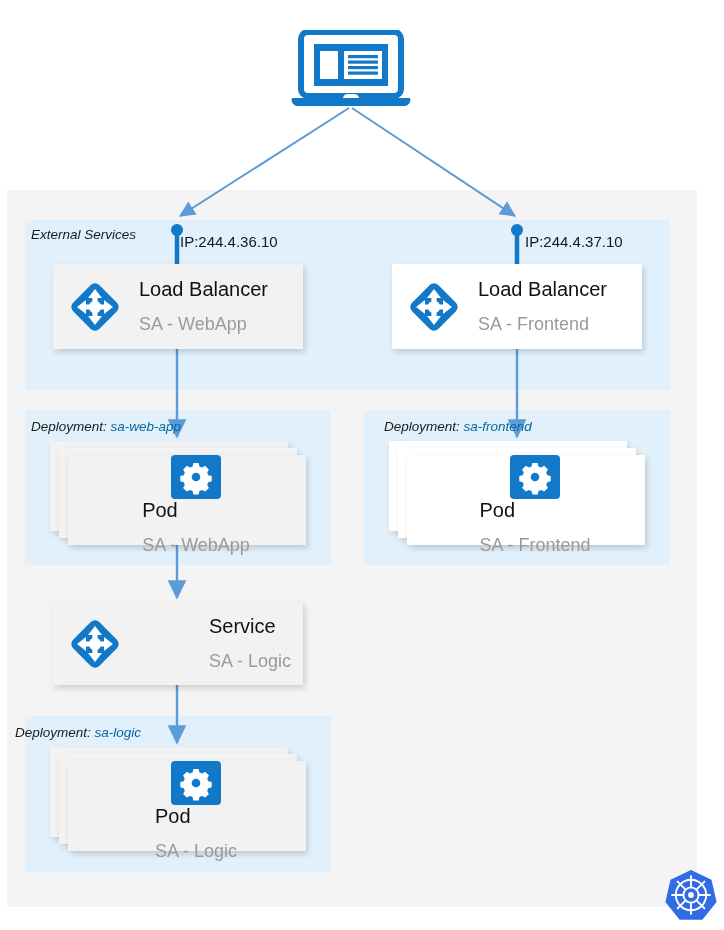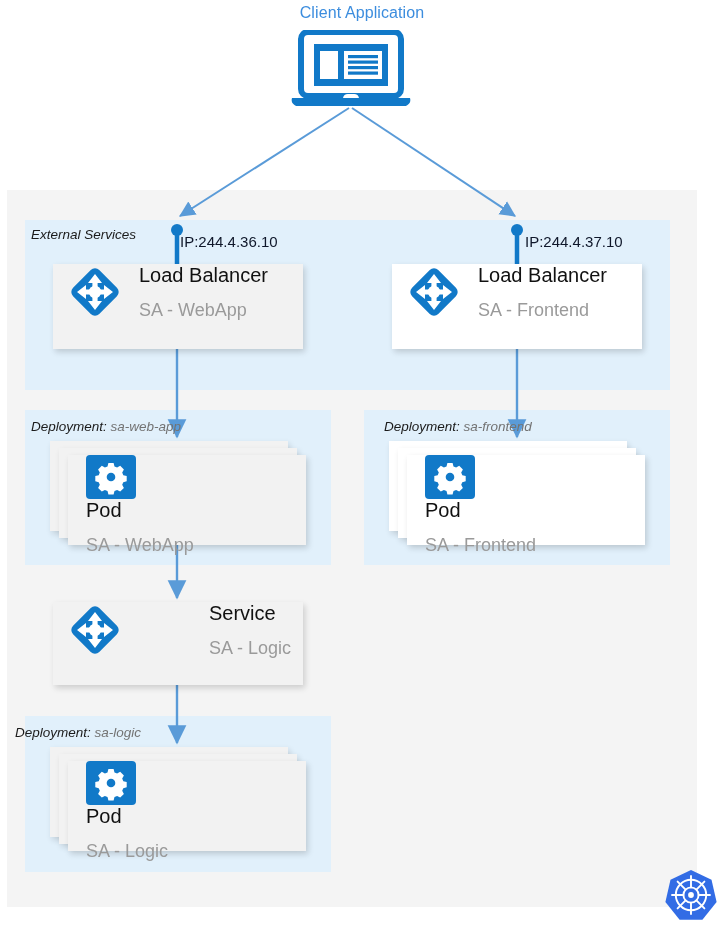--- a/index.html
+++ b/index.html
@@ -55,38 +55,38 @@
     background: #e1f0fb;
   }
   .group-label {
     position: absolute;
     font-size: 13.5px;
     white-space: nowrap;
     color: #1b1b1b;
     font-style: italic;
   }
   .group-label .gl-value {
-    color: #737373;
+    color: #0369a1;
   }
 
   #group-external   { left: 25px;  top: 220px; width: 645px; height: 170px; }
   #group-webapp     { left: 25px;  top: 410px; width: 306px; height: 155px; }
   #group-frontend   { left: 364px; top: 410px; width: 306px; height: 155px; }
   #group-logic      { left: 25px;  top: 716px; width: 306px; height: 156px; }
 
   #label-external  { left: 31px;  top: 227px; }
   #label-webapp    { left: 31px;  top: 419px; }
   #label-frontend  { left: 384px; top: 419px; }
   #label-logic     { left: 15px;  top: 725px; }
 
   
   .card {
     position: absolute;
     display: flex;
-    align-items: flex-start;
+    align-items: center;
     box-sizing: border-box;
     box-shadow: 2px 3px 6px rgba(0,0,0,.16);
   }
   .card.gray  { background: #f2f2f2; }
   .card.white { background: #ffffff; }
   .card .card-icon {
     flex: 0 0 auto;
     display: flex;
     align-items: center;
     justify-content: center;
@@ -169,21 +169,20 @@
     top: 868px;
     width: 54px;
     height: 54px;
   }
 </style>
 </head>
 <body>
 
 <div id="canvas">
 
-  <div id="client-title">Client Application</div>
 
   <div id="client-icon">
     <svg viewBox="0 0 126 78" width="126" height="78">
 
       <rect x="13" y="2" width="100" height="64" rx="7" ry="7" fill="none" stroke="#1179c8" stroke-width="6"></rect>
 
       <rect x="26" y="14" width="74" height="42" fill="#1179c8"></rect>
 
       <rect x="32" y="21" width="18" height="28" fill="#ffffff"></rect>
 

